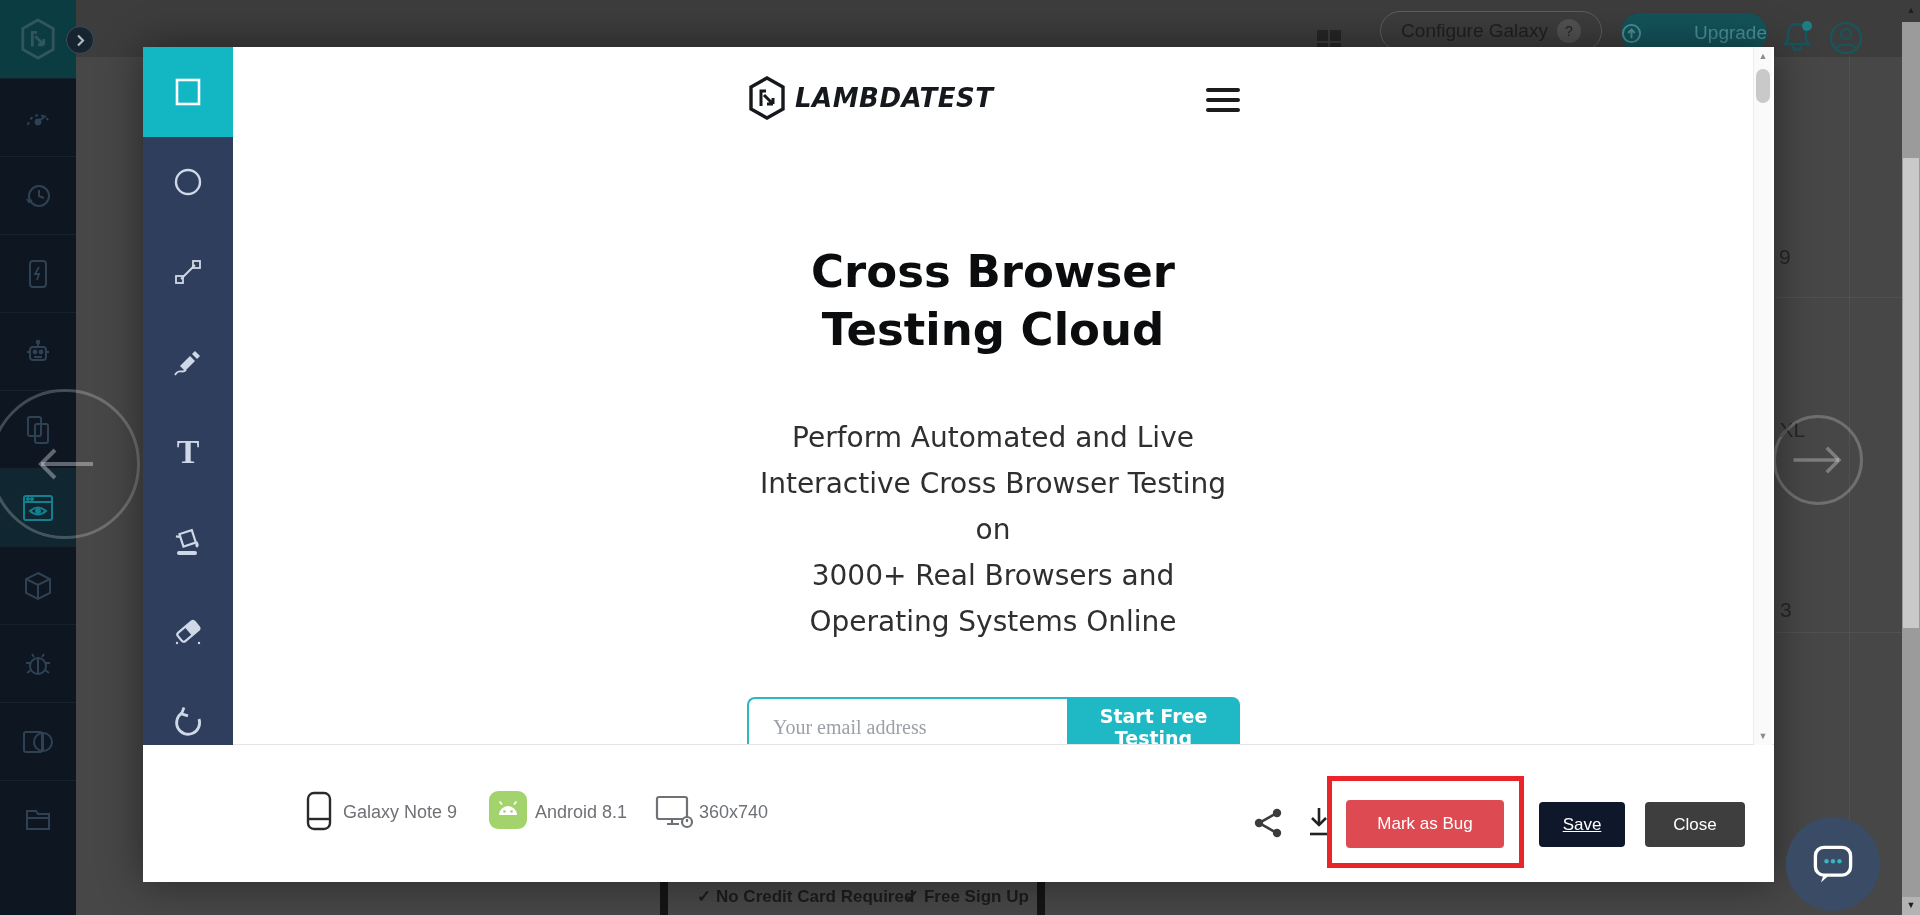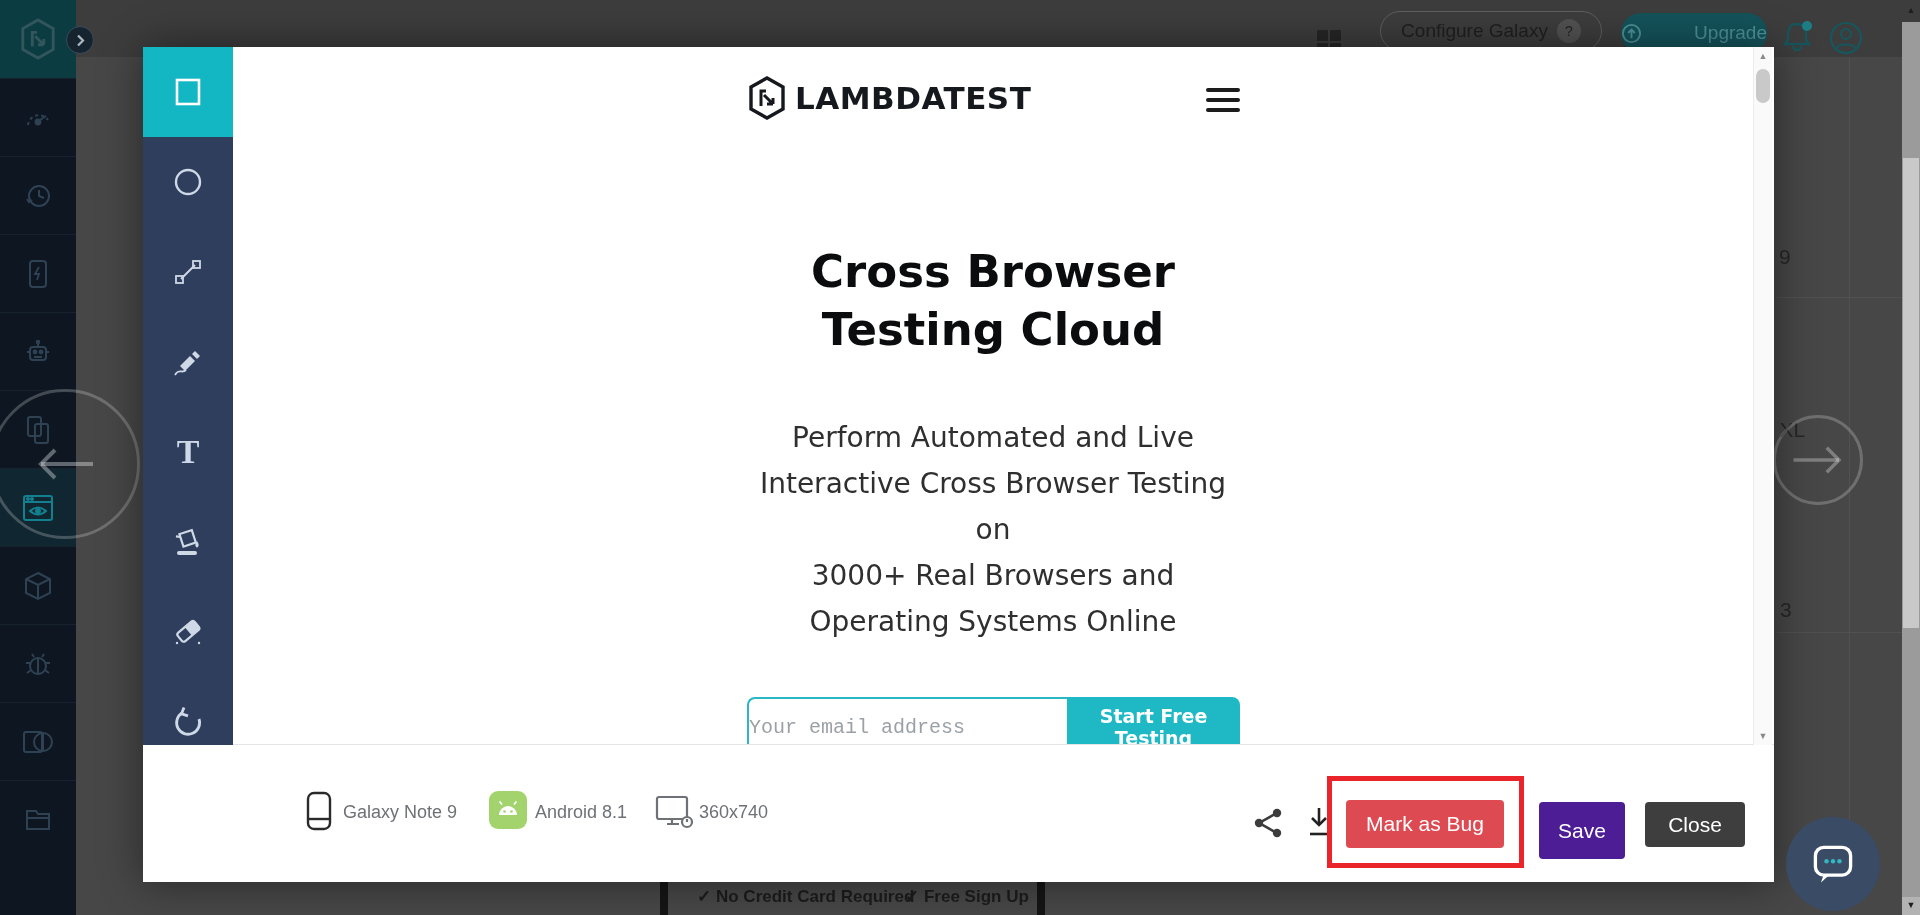--- a/index.html
+++ b/index.html
@@ -64,52 +64,52 @@
   .t-cell { width:90px; height:90px; display:flex; align-items:center; justify-content:center;
     color:#cfd8e6; cursor:pointer; }
   .t-cell.active { background:#12b7c3; color:#fff; }
   .t-text-glyph { font-family:"Liberation Serif", serif; font-weight:bold; font-size:34px; }
 
   
   #shot-view { left:90px; top:0; width:1541px; height:698px; background:#fff; overflow:hidden;
     border-bottom:1px solid #e4e4e4; }
   #mobile-page { position:absolute; left:500px; top:0; width:520px; height:698px; }
   #mp-logo { position:absolute; left:14px; top:28px; display:flex; align-items:center; gap:8px; }
-  #mp-logo .brand { font-size:31px; font-weight:800; letter-spacing:.5px; color:#15181c;
-    font-family:"DejaVu Sans", sans-serif; }
+  #mp-logo .brand { font-size:26px; font-weight:800; letter-spacing:.5px; color:#15181c;
+    font-family:"DejaVu Sans", sans-serif;font-style:italic; }
   #mp-menu { position:absolute; right:13px; top:41px; width:34px; height:24px;
     display:flex; flex-direction:column; justify-content:space-between; cursor:pointer; }
   #mp-menu i { display:block; height:4px; background:#1c1c1c; border-radius:2px; }
   #mp-heading { position:absolute; left:0; top:196px; width:100%; text-align:center;
     font-family:"DejaVu Sans", sans-serif; font-size:45px; line-height:58px; font-weight:bold; color:#0b0c0d; }
   #mp-par { position:absolute; left:-20px; top:368px; width:560px; text-align:center;
     font-family:"DejaVu Sans", sans-serif; font-size:28px; line-height:46px; color:#2f2f2f; }
   #mp-email { position:absolute; left:14px; top:650px; width:320px; height:60px;
-    border:2px solid #2ab8c4; border-right:none; border-radius:8px 0 0 0; 
-    font-size:20px; color:#565a5f; outline:none; font-family:Liberation Mono, monospace; }
+    border:2px solid #2ab8c4; border-right:none; border-radius:8px 0 0 0; padding-left:24px;
+    font-size:20px; color:#565a5f; outline:none; font-family:Liberation Serif, serif; }
   #mp-email::placeholder { color:#9ba1a7; }
   #mp-cta { position:absolute; left:334px; top:650px; width:173px; height:60px; border:none;
     background:#1fb9c5; color:#fff; font-weight:bold; font-size:19px; border-radius:0 8px 0 0;
     cursor:pointer; font-family:"DejaVu Sans", sans-serif; }
 
   
   #modal-scrollbar { left:1610px; top:0; width:19px; height:698px; background:#fafafa;
     border-left:1px solid #ececec; }
   #modal-scrollbar .arrow { position:absolute; left:0; width:18px; text-align:center;
     color:#8a8a8a; font-size:9px; }
   #modal-thumb { position:absolute; left:2px; top:22px; width:14px; height:34px;
     background:#c9c9c9; border-radius:7px; }
 
   
   #modal-footer { left:0; top:698px; width:1631px; height:137px; background:#fff; }
   .dev-label { position:absolute; color:#6e7175; font-size:18px; }
-  .action-btn { position:absolute; border:none; border-radius:4px; color:#fff; font-size:21px;
+  .action-btn { position:absolute; border:none; border-radius:4px; color:#fff; font-size:17px;
     cursor:pointer; font-family:"Liberation Sans",sans-serif; }
   #mark-bug-btn { left:1203px; top:55px; width:158px; height:48px; background:#de4a52; }
-  #save-btn { left:1396px; top:57px; width:86px; height:57px; background:#4c1d95; }
+  #save-btn { left:1396px; top:57px; width:86px; height:45px; background:#0f172a;text-decoration:underline; }
   #close-btn { left:1502px; top:57px; width:100px; height:45px; background:#3e3e3e; }
   #bug-annotation { position:absolute; left:1184px; top:31px; width:197px; height:92px;
     border:5px solid #e9242b; pointer-events:none; }
 
   
   #chat-widget { left:1786px; top:817px; width:94px; height:94px; border-radius:50%;
     background:#3a4b66; z-index:40; display:flex; align-items:center; justify-content:center; cursor:pointer; }
 </style>
 </head>
 <body>

